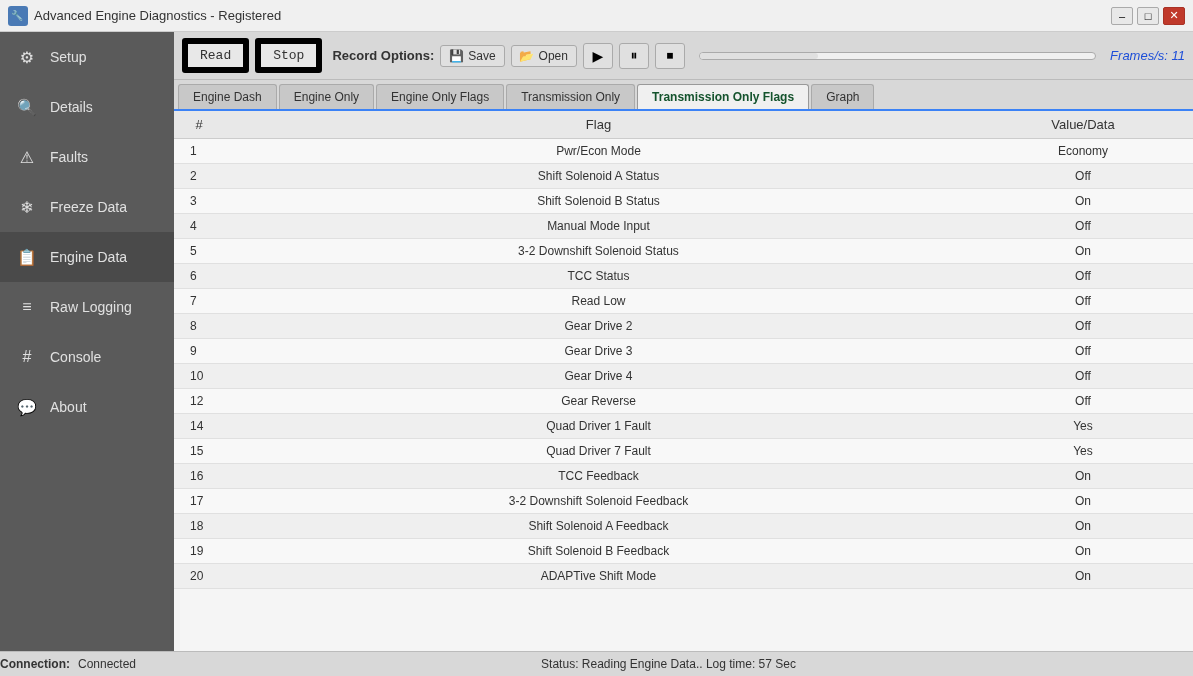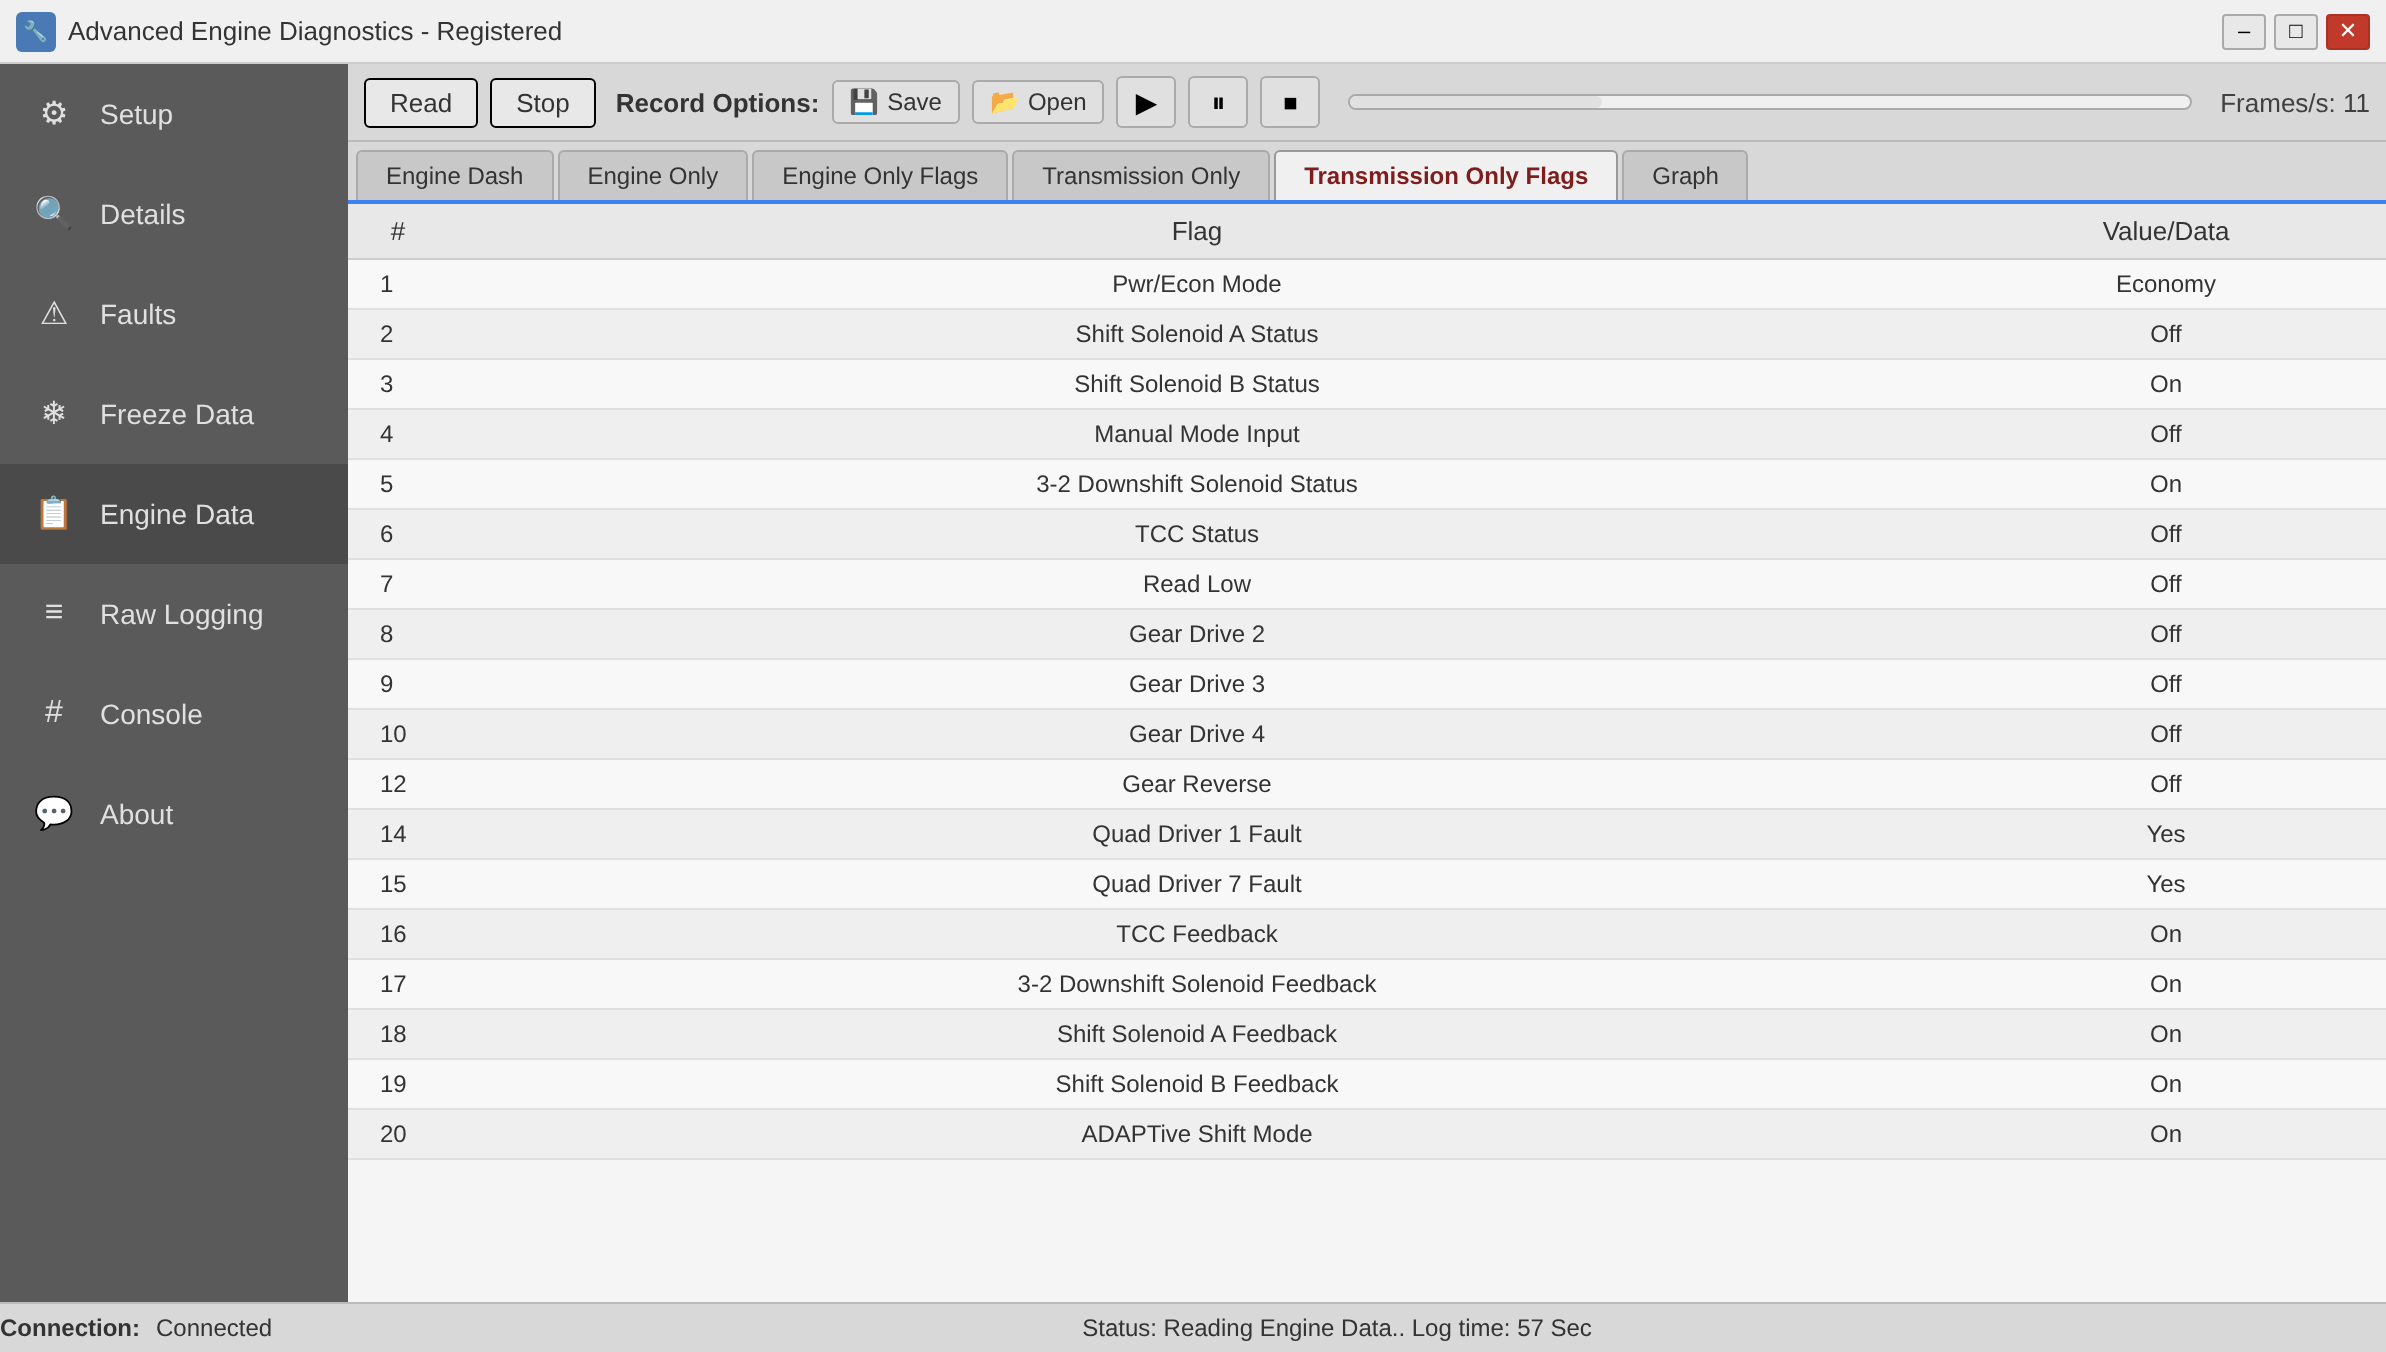--- a/index.html
+++ b/index.html
@@ -103,26 +103,27 @@
       background: #d8d8d8;
       padding: 6px 8px;
       display: flex;
       align-items: center;
       gap: 6px;
       border-bottom: 1px solid #bbb;
       flex-shrink: 0;
     }
     .toolbar-btn {
       background: #e8e8e8;
-      border: 1px solid #000000;
+      border: 6px solid #000000;
       padding: 4px 12px;
       border-radius: 3px;
       cursor: pointer;
       font-size: 13px;
       color: #333;
+      font-family: Liberation Mono, monospace;
     }
     .toolbar-label {
       font-size: 13px;
       color: #333;
       font-weight: bold;
       margin-left: 4px;
     }
     .toolbar-icon-btn {
       background: #e0e0e0;
       border: 1px solid #aaa;
@@ -155,22 +156,23 @@
       position: relative;
     }
     #slider-fill {
       height: 100%;
       background: #e0e0e0;
       border-radius: 4px;
       width: 30%;
     }
     .frames-label {
       font-size: 13px;
-      color: #404040;
+      color: #1d4ed8;
       white-space: nowrap;
+      font-style: italic;
     }
 
     
     #tabs-bar {
       display: flex;
       padding: 4px 4px 0;
       background: #d8d8d8;
       border-bottom: 2px solid #3b82f6;
       flex-shrink: 0;
     }
@@ -182,21 +184,21 @@
       cursor: pointer;
       font-size: 12px;
       color: #333;
       border-radius: 3px 3px 0 0;
       margin-right: 2px;
     }
     .tab.active {
       background: #f0f0f0;
       font-weight: bold;
       border-color: #999;
-      color: #7f1d1d;
+      color: #14532d;
     }
 
     
     #table-area {
       flex: 1;
       overflow-y: auto;
       background: #f5f5f5;
     }
     table {
       width: 100%;

